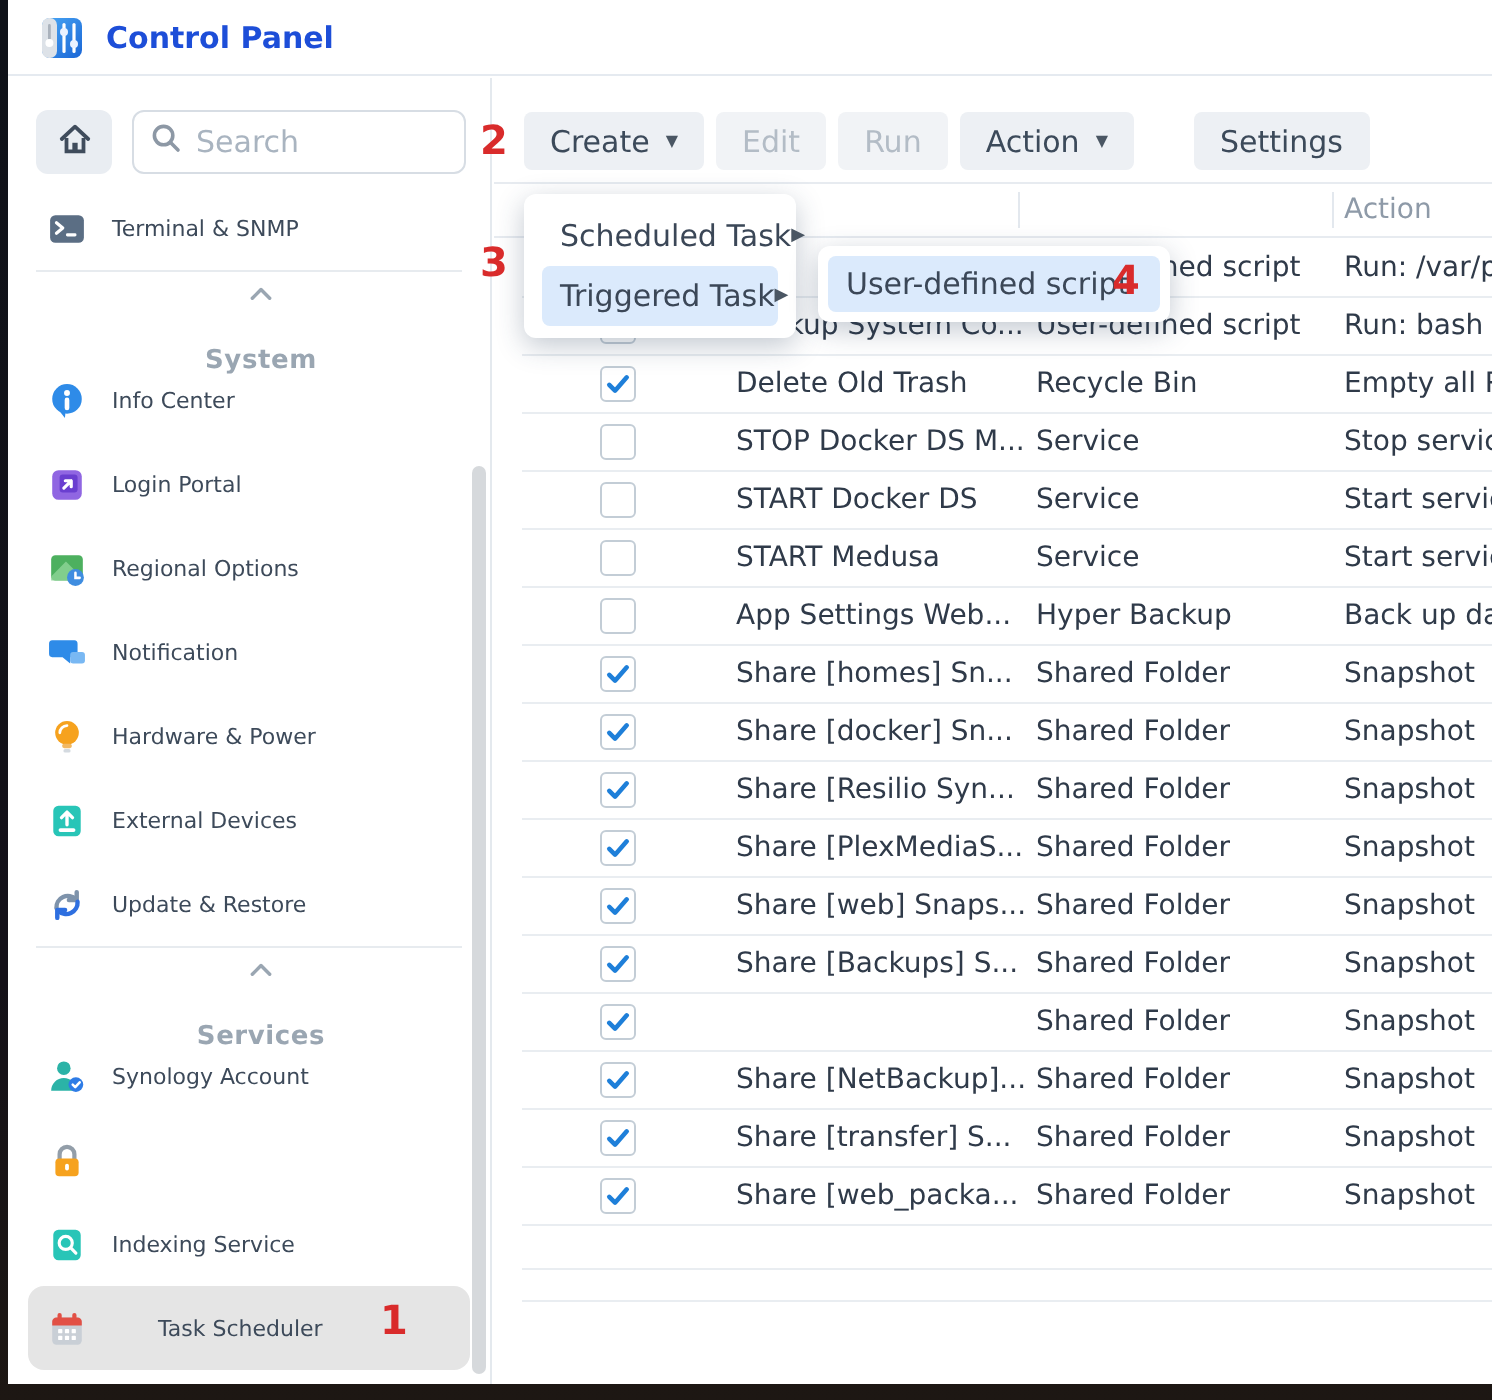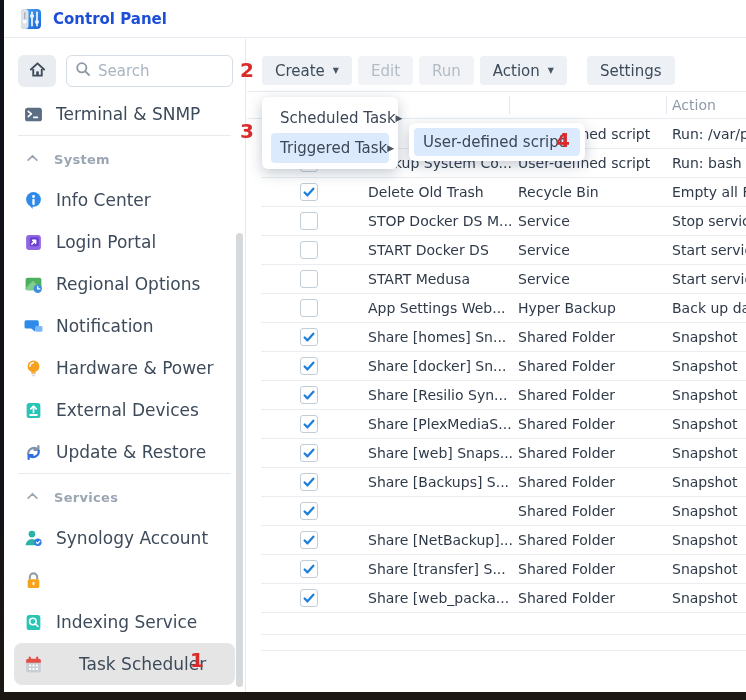--- a/index.html
+++ b/index.html
@@ -27,39 +27,39 @@
   .searchbox { flex:1; height:32px; border:1px solid #d7dde4; border-radius:6px;
     display:flex; align-items:center; padding:0 8px; gap:7px; background:#fff; }
   .searchbox input { border:none; outline:none; width:100%; font-size:15px; color:#3d4a5a;
     font-family:"DejaVu Sans","Liberation Sans",sans-serif; }
   .searchbox input::placeholder { color:#a9b4c0; }
 
   .side-list { margin-top:2px; }
   .side-item { height:42px; margin:0 10px; padding-left:10px; border-radius:8px;
     display:flex; align-items:center; gap:13px; cursor:pointer; }
   .side-item.selected { background:#e5e5e5;gap:36px; }
-  .side-item .lbl { font-size:17px; color:#3d4a5a; white-space:nowrap; }
+  .side-item .lbl { font-size:11px; color:#3d4a5a; white-space:nowrap; }
   .side-item .ico { width:19px; height:19px; display:inline-flex; }
   .side-section { height:40px; margin:0 10px; padding-left:12px;
-    display:flex; align-items:center; gap:15px; cursor:pointer; }
+    display:flex; align-items:center; gap:15px; cursor:pointer;flex-direction:column; }
   .side-section .lbl { font-size:13px; font-weight:bold; color:#9aa6b2; letter-spacing:.3px; }
   .side-divider { height:4px; margin:0 14px; border-top:1px solid #e7ebef; }
   .scroll-thumb { position:absolute; right:2px; top:194px; width:7px; height:454px;
     background:#d6d9dc; border-radius:4px; }
 
   
   .main { position:absolute; left:243px; top:39px; right:0; bottom:0; background:#fff; }
   .toolbar { position:absolute; top:17px; left:15px; display:flex; gap:6px; }
   .tbtn { height:29px; background:#edf0f4; border:none; border-radius:4px;
     font-size:15px; color:#3c4a5a; padding:0 13px; cursor:pointer;
     display:flex; align-items:center; gap:8px; white-space:nowrap;
     font-family:"DejaVu Sans","Liberation Sans",sans-serif; }
   .tbtn.disabled { color:#b3bcc6; background:#f1f3f6; }
   .tbtn .caret { font-size:8px; color:#4a5663; }
-  .tbtn.settings { margin-left:14px;text-align:right; }
+  .tbtn.settings { margin-left:24px;text-align:right; }
 
   .thead { position:absolute; top:52px; left:0; right:0; height:28px;
     border-top:1px solid #e7ebf0; border-bottom:1px solid #e7ebf0; }
   .th { position:absolute; top:0; line-height:27px; font-size:14px; color:#8e9aa8; cursor:pointer; }
   .th.apps { left:271px; } .th.action { left:425px; }
   .thead .vline { position:absolute; top:4px; bottom:4px; width:1px; background:#e3e8ee; }
   .vline.v1 { left:262px; } .vline.v2 { left:419px; }
 
   .tbody { position:absolute; top:81px; left:0; right:0; }
   .trow { position:relative; height:29px; cursor:pointer; }

